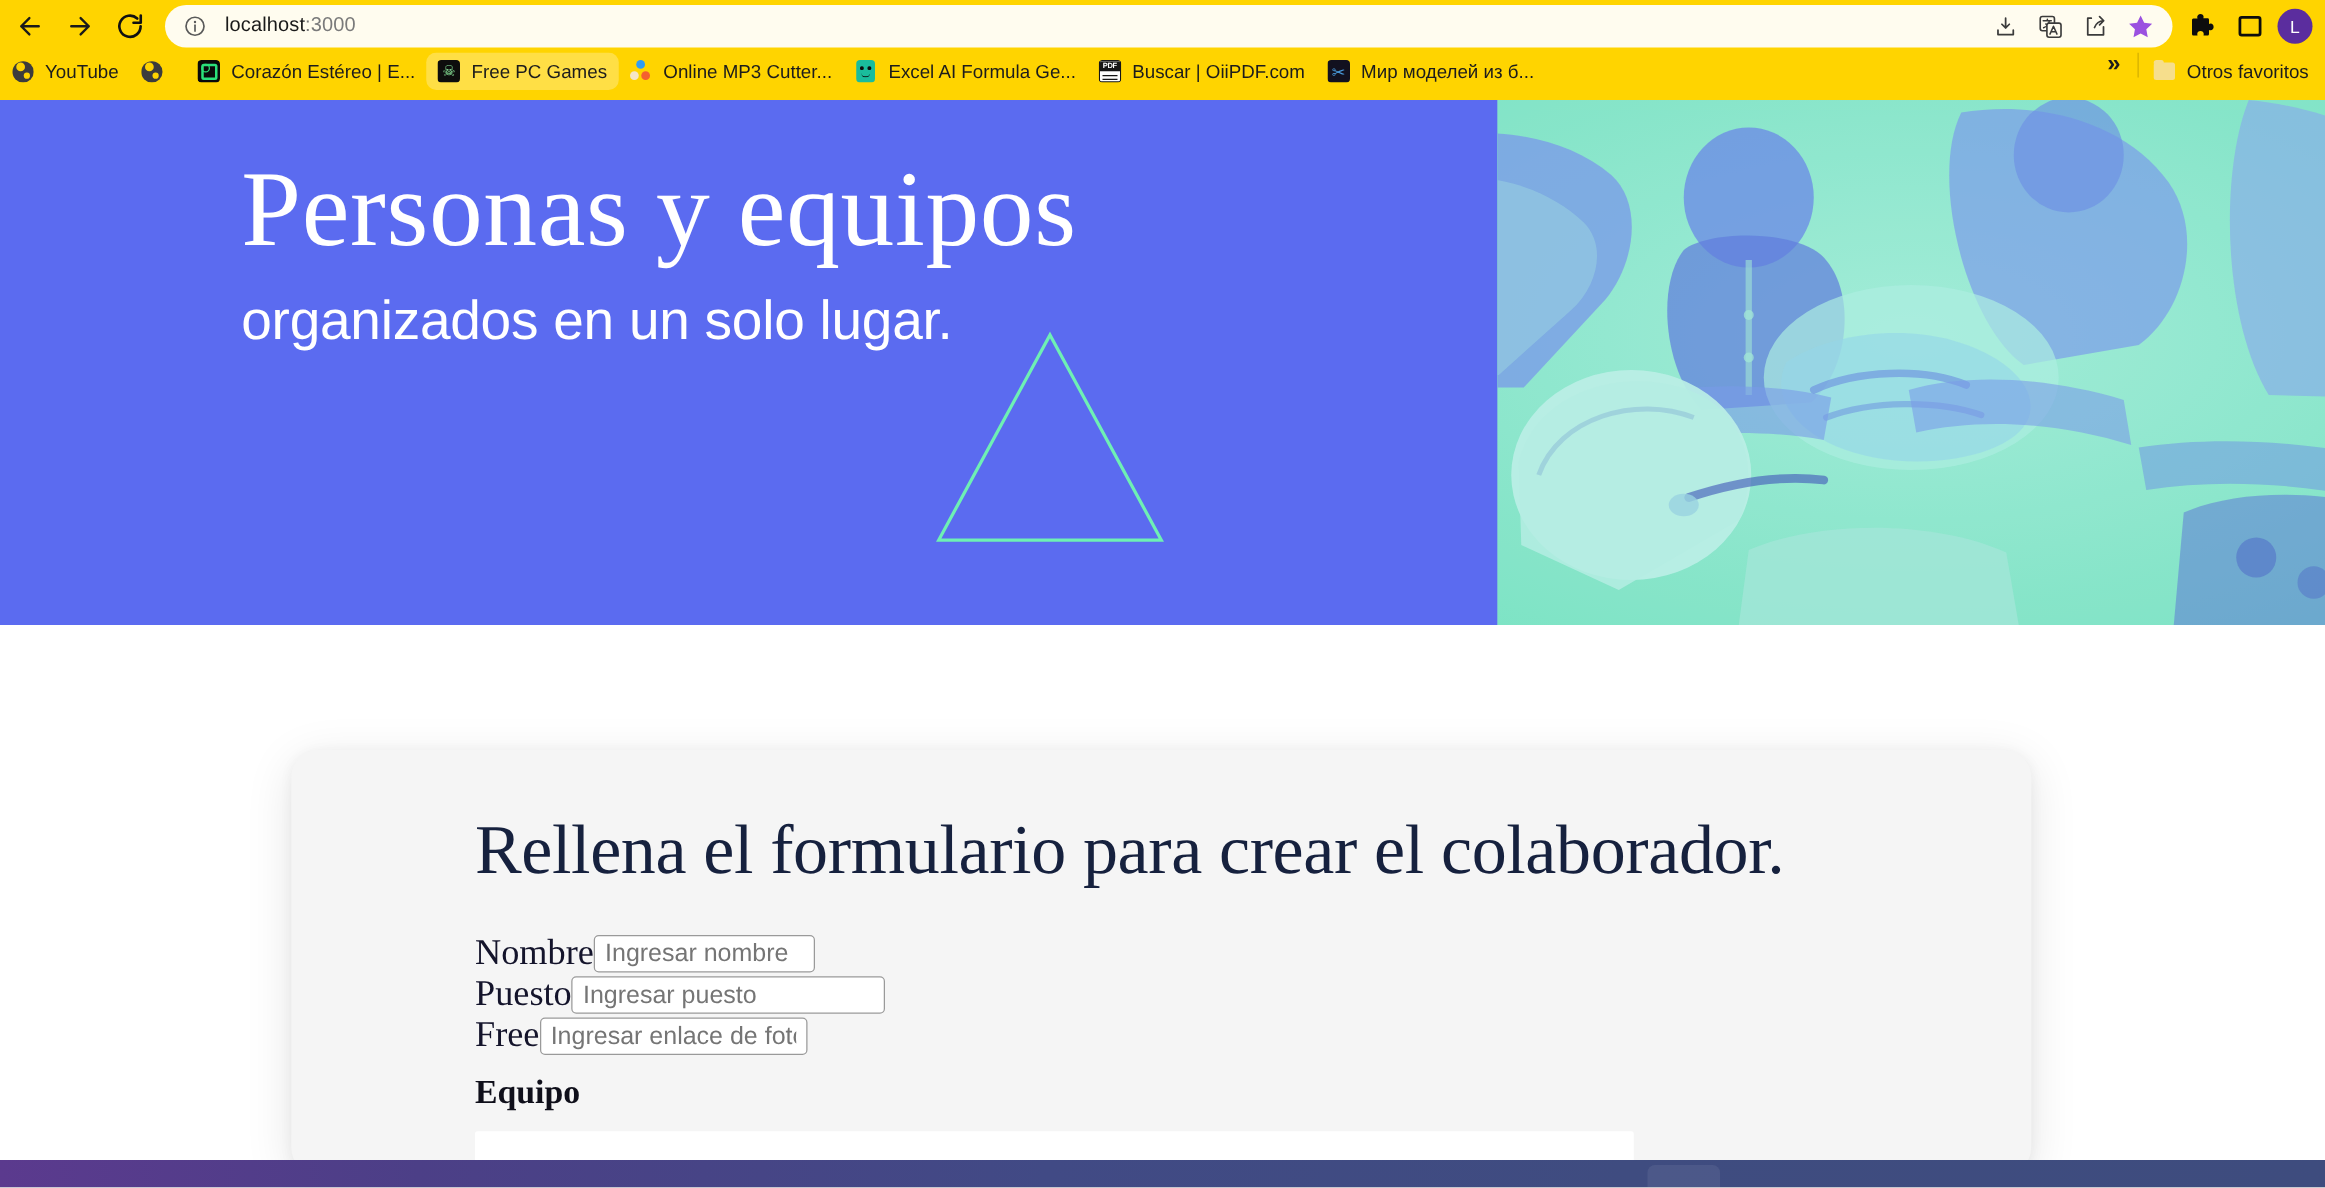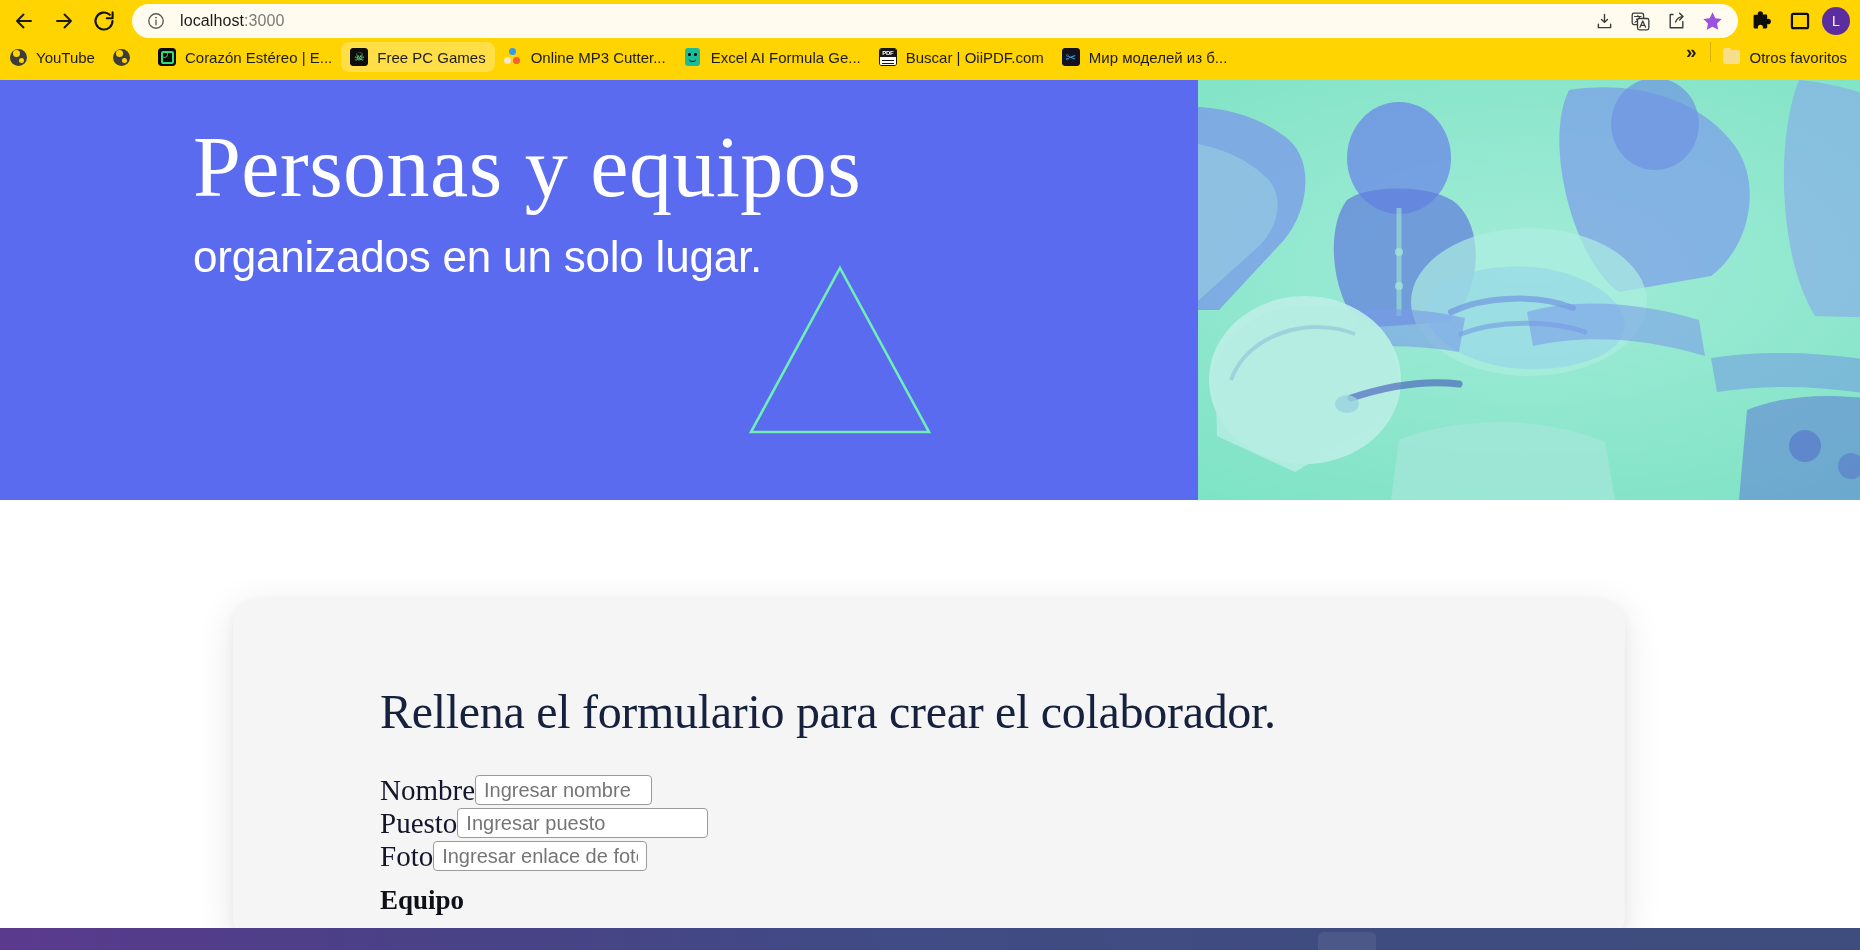--- a/index.html
+++ b/index.html
@@ -392,35 +392,34 @@
     height: 340px;
     background: #F5F5F5;
     border-radius: 22px;
     box-shadow: 0 8px 38px rgba(0,0,0,0.10), 0 2px 10px rgba(0,0,0,0.05);
     padding: 48px 0 0 147px;
     overflow: hidden;
   }
 
   .form-heading {
     font-family: "Liberation Serif", serif;
-    font-size: 48px;
+    font-size: 56px;
     color: #16213E;
     font-weight: 400;
     letter-spacing: -0.3px;
     white-space: nowrap;
-    margin-top: 36px;
   }
 
   .form-fields {
     margin-top: 36px;
   }
 
   .field-row {
     display: flex;
-    align-items: center;
+    align-items: flex-start;
     margin-bottom: 3px;
   }
 
   .field-label {
     font-family: "Liberation Serif", serif;
     font-size: 29px;
     color: #14142B;
     font-weight: 400;
     line-height: 1;
     white-space: nowrap;
@@ -733,21 +732,21 @@
           <span class="field-label">Nombre</span>
           <input class="field-input w-nombre" type="text" placeholder="Ingresar nombre" style="">
         </div>
 
         <div class="field-row">
           <span class="field-label">Puesto</span>
           <input class="field-input w-puesto" type="text" placeholder="Ingresar puesto" style="">
         </div>
 
         <div class="field-row">
-          <span class="field-label">Foto</span>
+          <span class="field-label">Free</span>
           <input class="field-input w-foto" type="text" placeholder="Ingresar enlace de foto" style="">
         </div>
 
         <div class="equipo-label">Equipo</div>
 
         <div class="equipo-select"></div>
 
       </div>
     </div>
   </section>

